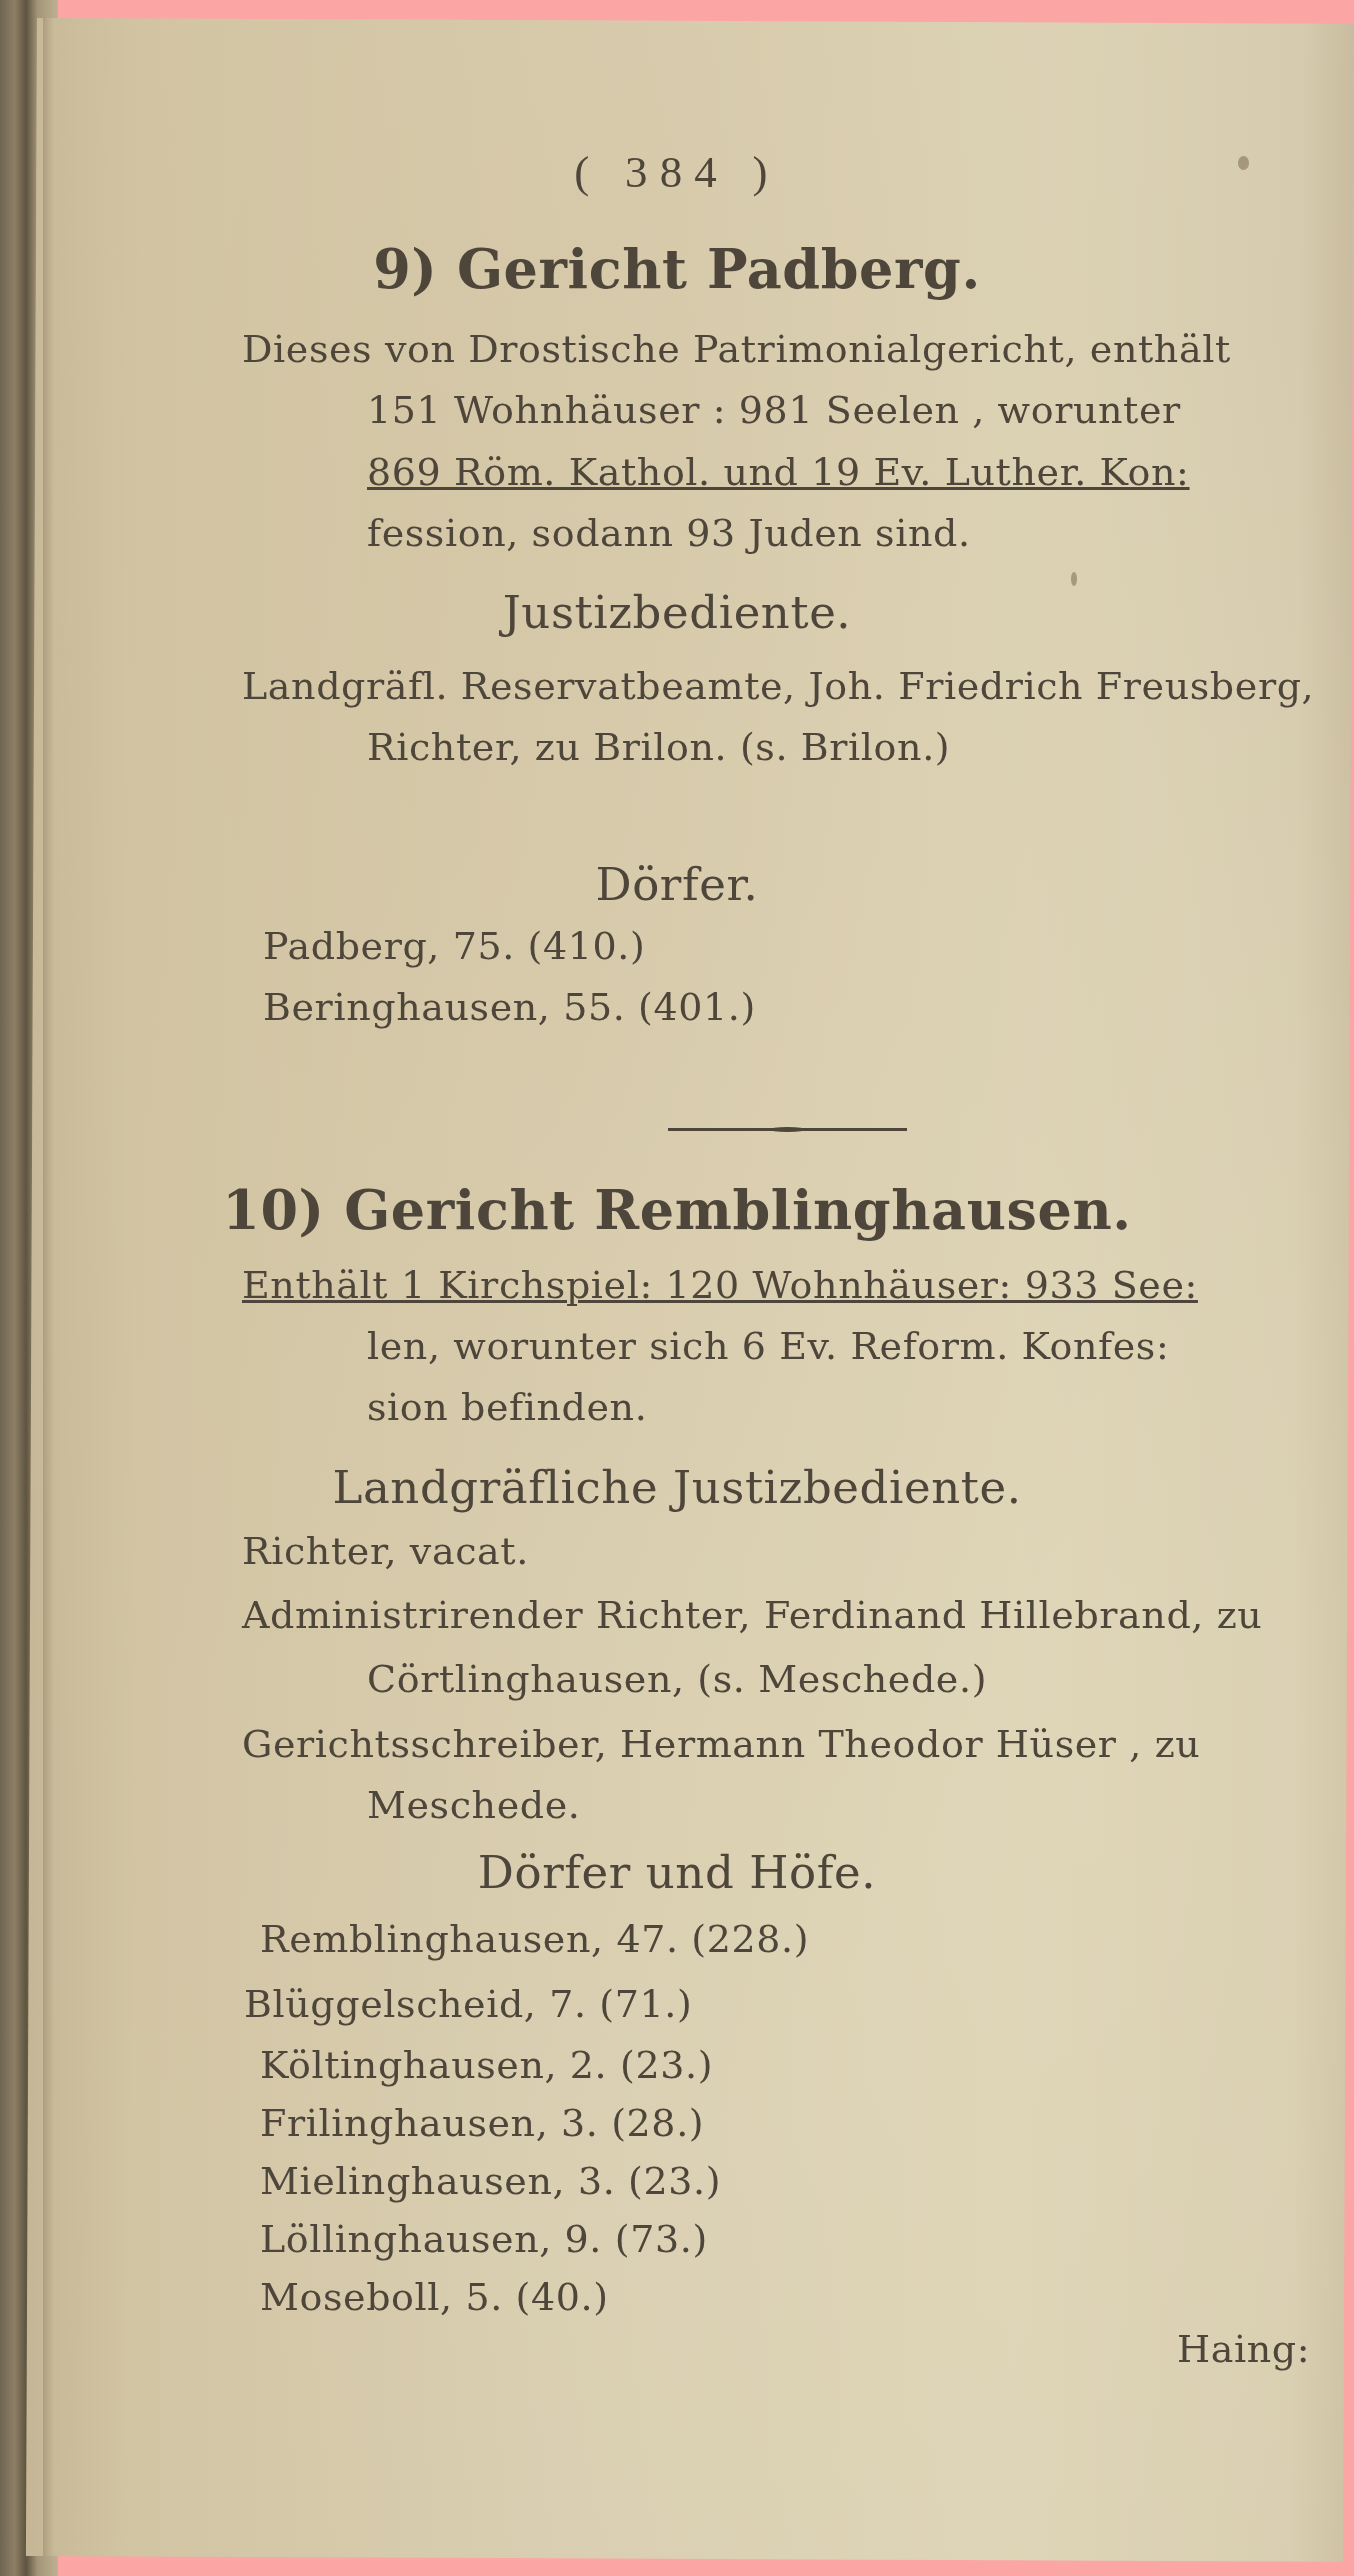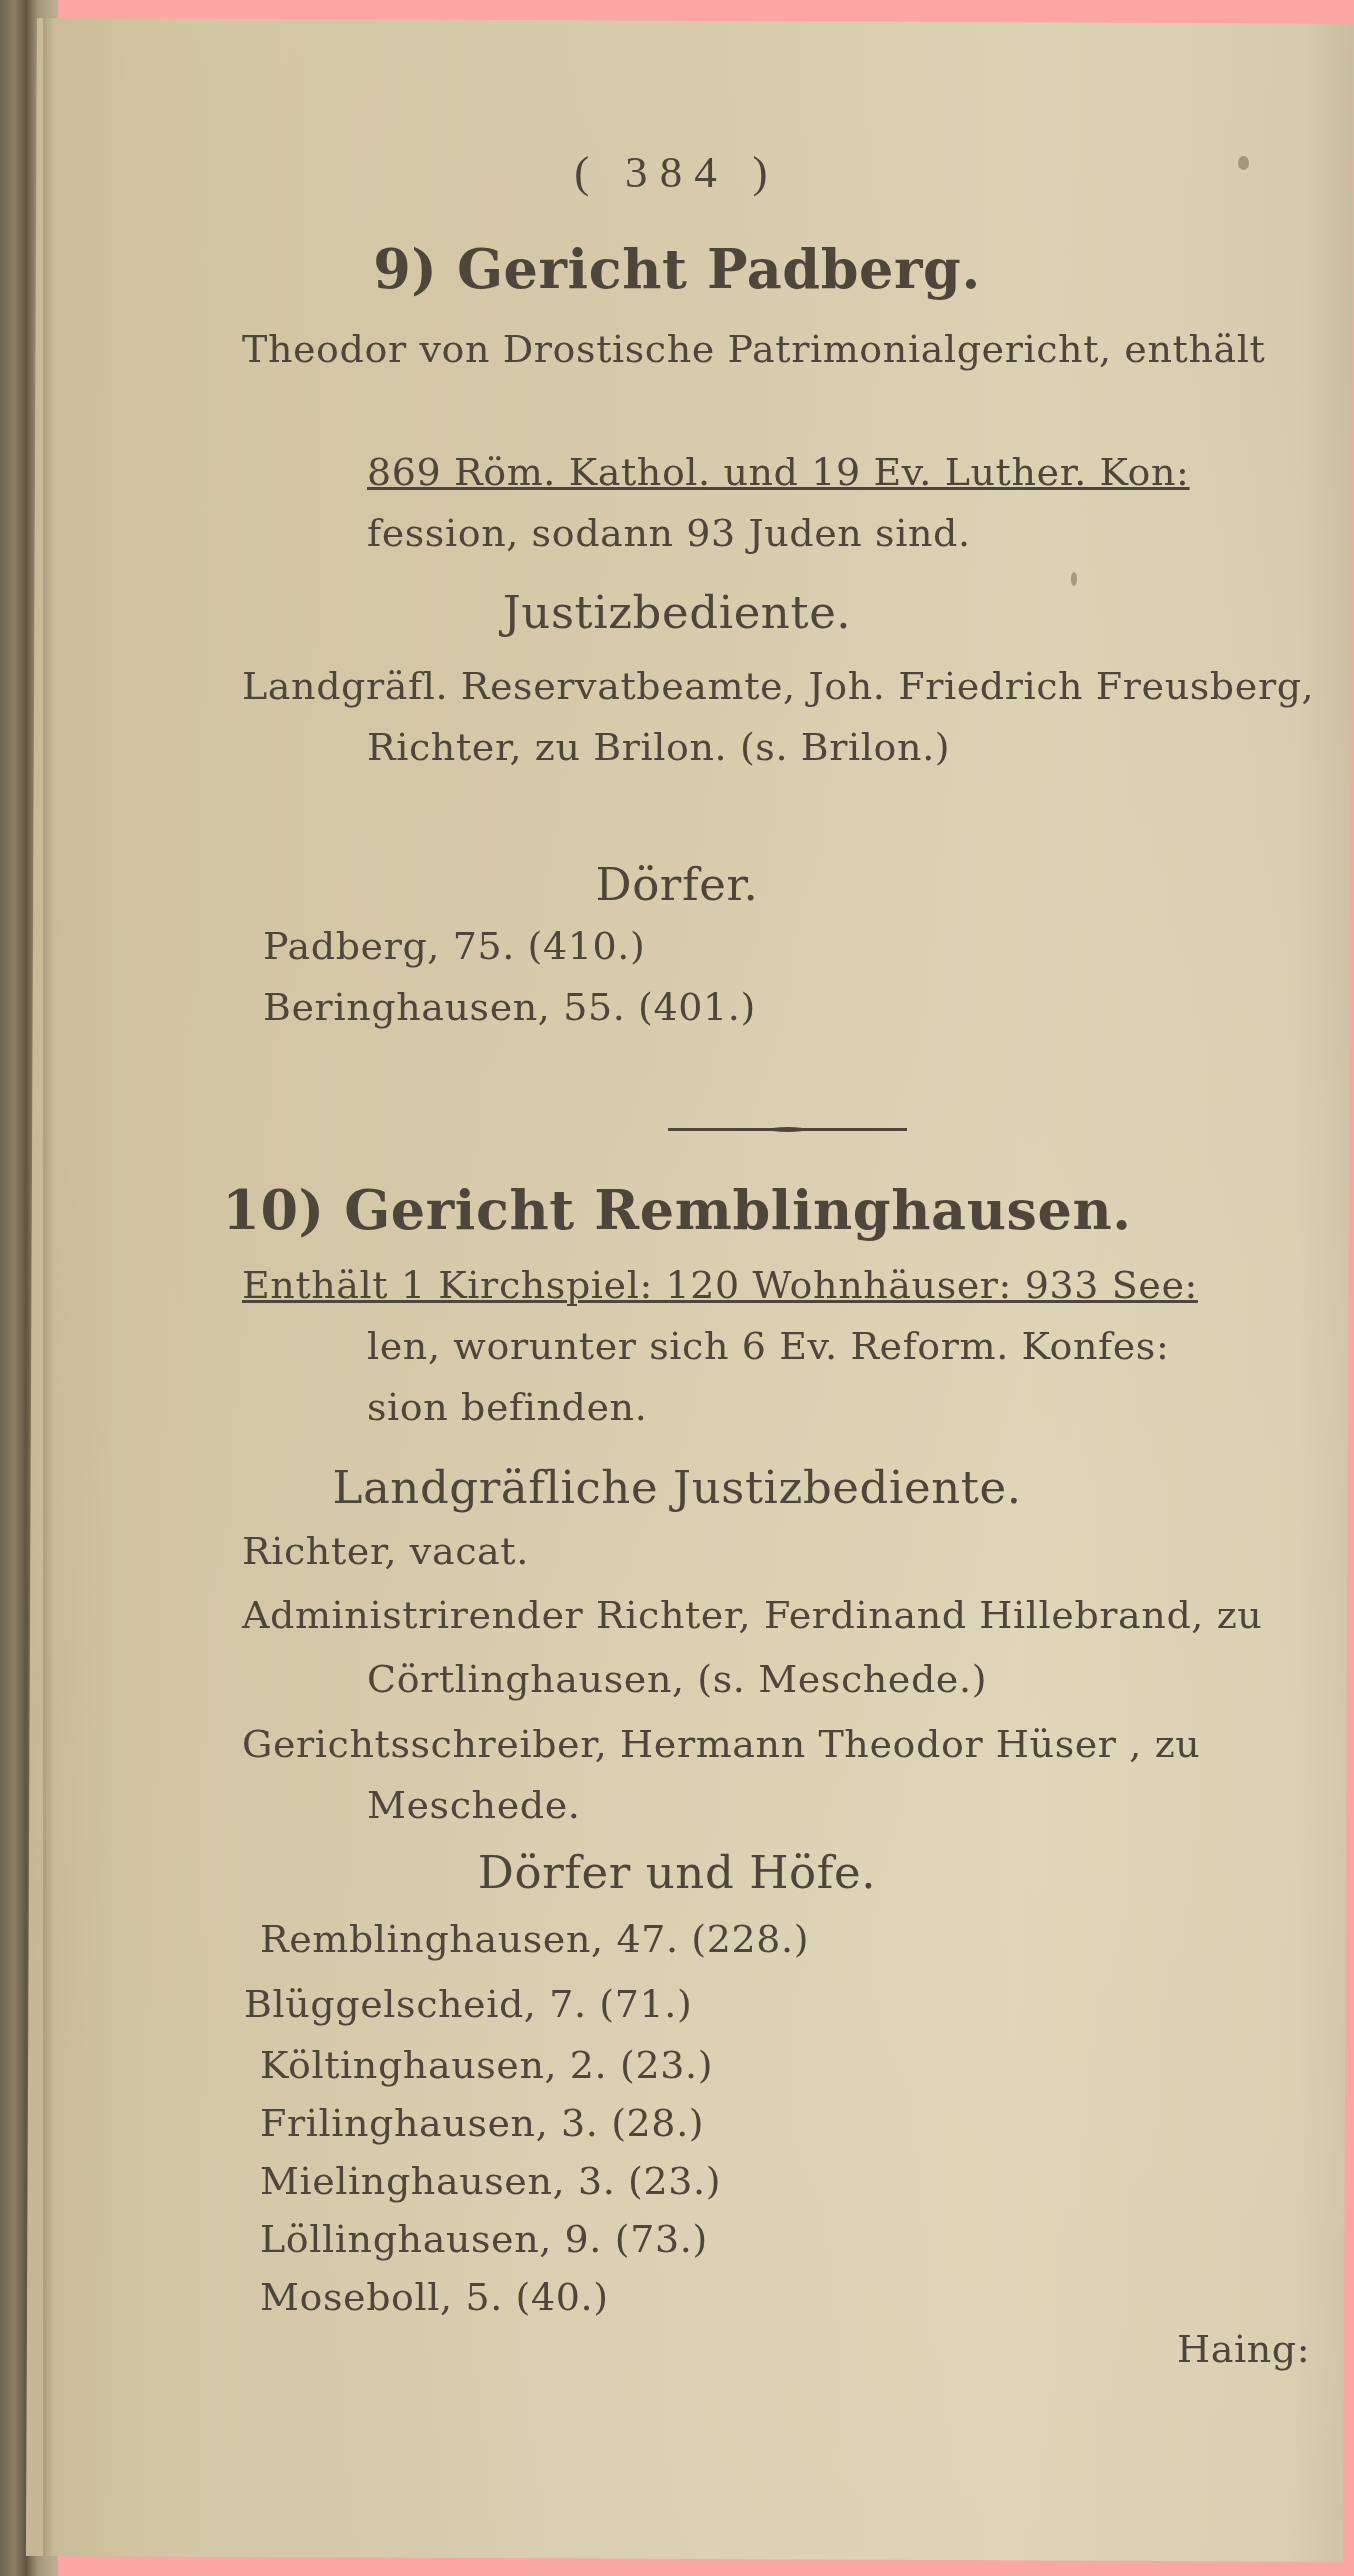--- a/index.html
+++ b/index.html
@@ -95,21 +95,22 @@
 
   <span class="spot" style="left:1238px; top:156px; width:11px; height:13.5px;"></span>
   <span class="spot" style="left:1071px; top:572px; width:6.1px; height:13.5px;"></span>
 
   <div class="text">
 
     <div class="line center pagenum num">( 384 )</div>
 
     <div class="line center h1" style="top:242px;">9) Gericht Padberg.</div>
 
-    <div class="line" style="left:242px; top:330px;">Theodor von Drostische Patrimonialgericht, enthält</div>
+    <div class="line" style="left:242px; top:330px;">Dieses von Drostische Patrimonialgericht, enthält</div>
+    <div class="line" style="left:367px; top:391px;">151 Wohnhäuser : 981 Seelen , worunter</div>
     <div class="line" style="left:367px; top:453px;text-decoration:underline;">869 Röm. Kathol. und 19 Ev. Luther. Kon:</div>
     <div class="line" style="left:367px; top:514px;">fession, sodann 93 Juden sind.</div>
 
     <div class="line center h2" style="top:590px;">Justizbediente.</div>
 
     <div class="line" style="left:242px; top:667px;">Landgräfl. Reservatbeamte, Joh. Friedrich Freusberg,</div>
     <div class="line" style="left:367px; top:728px;">Richter, zu Brilon. (s. Brilon.)</div>
 
     <div class="line center h2" style="top:862px;">Dörfer.</div>
 

